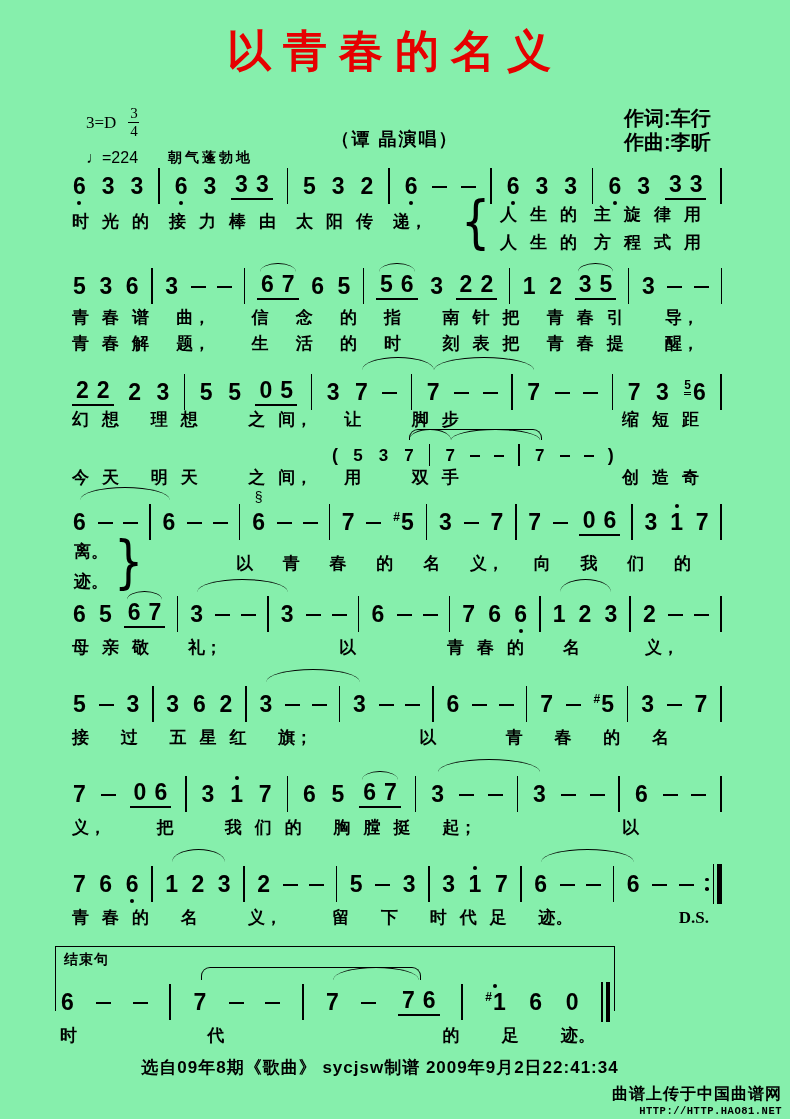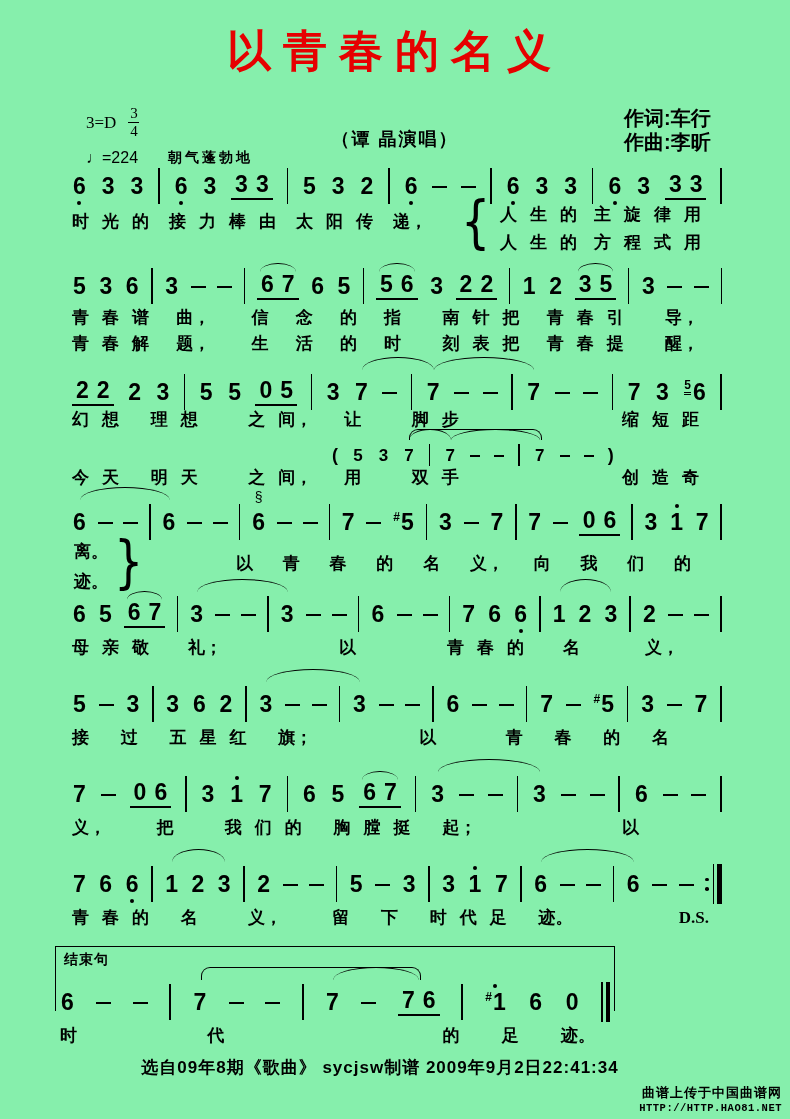--- a/index.html
+++ b/index.html
@@ -67,21 +67,21 @@
          font-size:46px;line-height:1;transform:scaleY(1.25);}
 
   
   .end-bracket{position:absolute;left:55px;top:946px;width:558px;height:64px;
                border-top:1.5px solid #000;border-left:1.5px solid #000;border-right:1.5px solid #000;}
   .end-label{position:absolute;left:8px;top:4px;font-size:14px;font-weight:bold;letter-spacing:1px;}
 
   .footer{position:absolute;top:1056px;left:0;width:760px;text-align:center;
           font-weight:bold;font-size:17px;letter-spacing:1px;}
   .site{position:absolute;right:8px;top:1084px;text-align:right;font-weight:bold;}
-  .site .s1{font-size:13px;letter-spacing:1px;}
+  .site .s1{font-size:16px;letter-spacing:1px;}
   .site .s2{font-size:10.5px;letter-spacing:0.5px;font-family:"Liberation Mono",monospace;}
 </style>
 </head>
 <body>
 
 <div id="page">
 
   <div class="title">以青春的名义</div>
   <div class="subtitle">（谭 晶演唱）</div>
 

